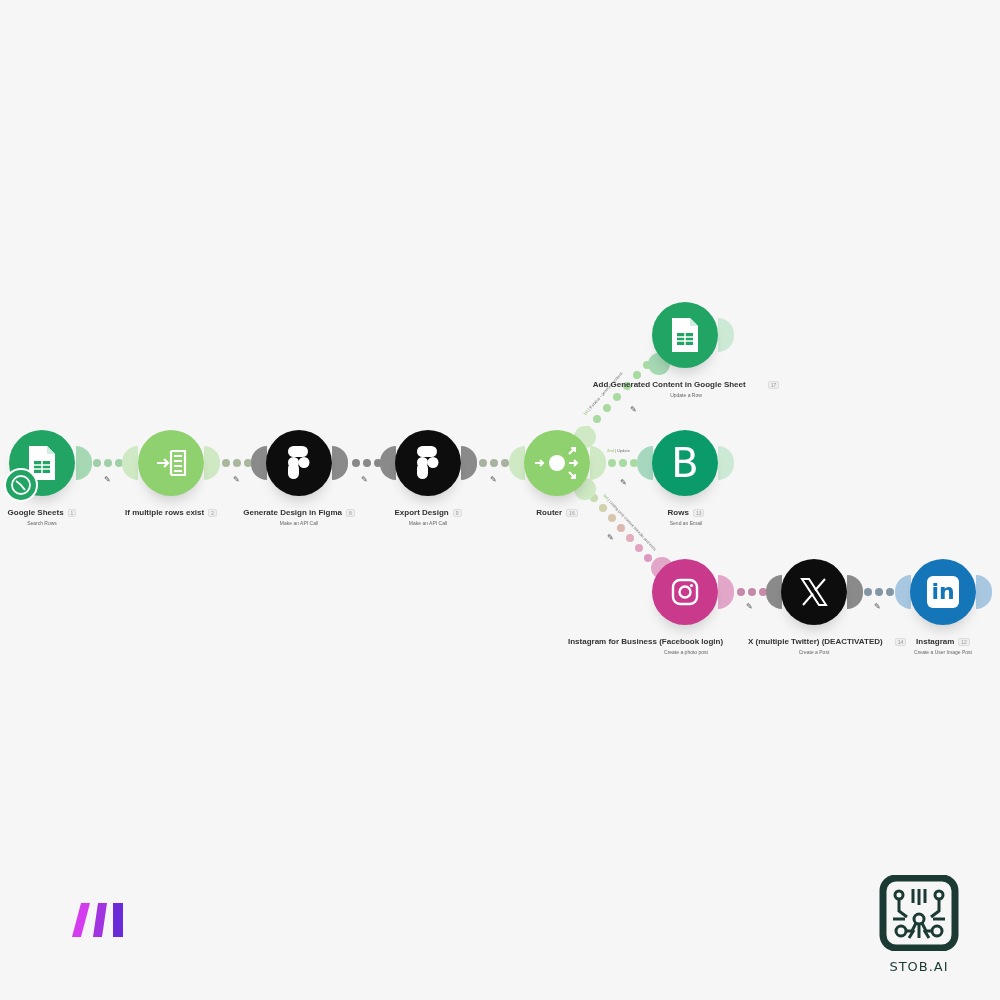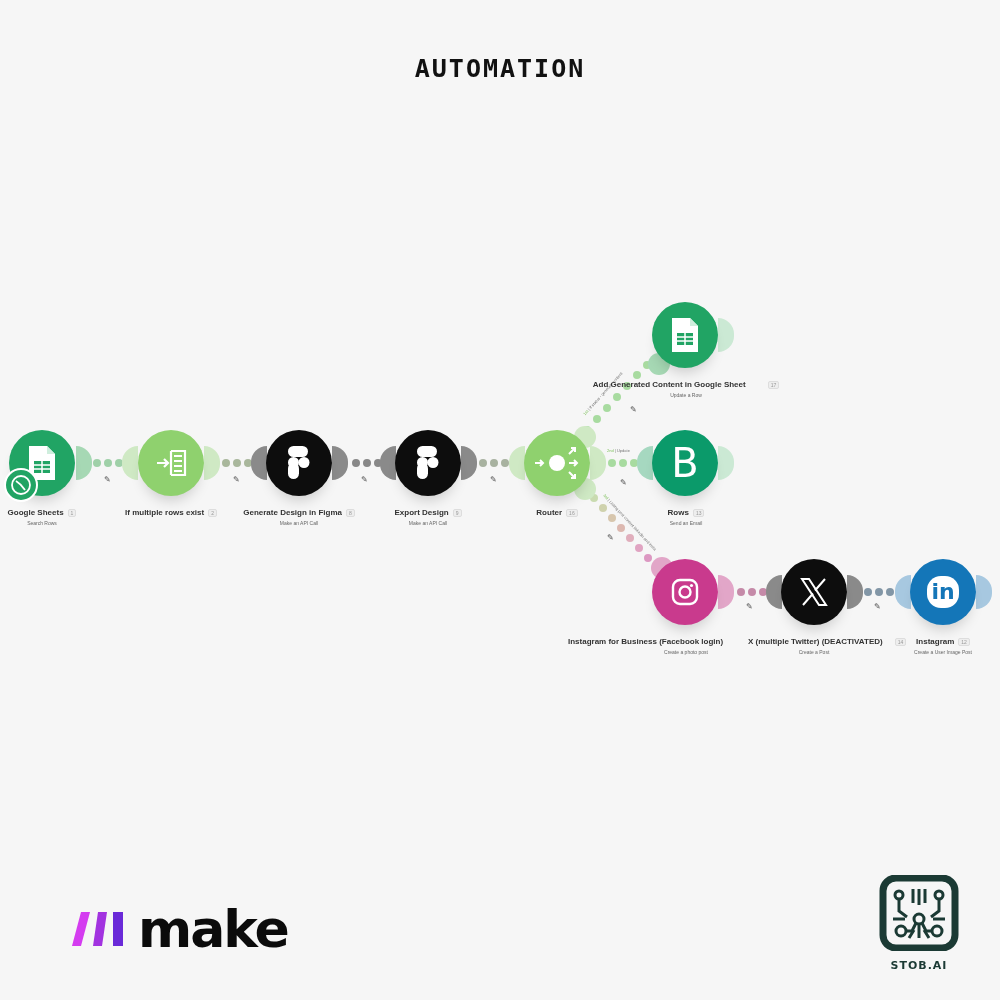--- a/index.html
+++ b/index.html
@@ -11,27 +11,26 @@
   .ear.l { border-radius:34px 0 0 34px; }
   .ear.r { border-radius:0 34px 34px 0; }
   .label { position:absolute; width:240px; text-align:center; font-size:8px; font-weight:bold; color:#333; white-space:nowrap; }
   .sub { position:absolute; width:240px; text-align:center; font-size:5px; color:#666; white-space:nowrap; }
   .badge { display:inline-block; margin-left:4px; border:1px solid #ddd; background:#eee; color:#999; font-size:5px; padding:0 2px; border-radius:2px; vertical-align:middle; font-weight:normal; }
   .wrench { position:absolute; font-size:8px; color:#555; }
   .filter { position:absolute; font-size:4px; color:#777; white-space:nowrap; transform-origin:left center; }
   .make-logo { position:absolute; left:72px; top:903px; display:flex; align-items:center; }
   .make-text { font-family:"DejaVu Sans", sans-serif; font-weight:bold; font-size:52px; letter-spacing:-2px; color:#0b0b0b; margin-left:14px; line-height:52px; }
   .stob { position:absolute; left:878px; top:875px; width:82px; text-align:center; }
-  .stob-text { font-family:"DejaVu Sans", sans-serif; font-weight:bold; font-size:11px; color:#1b3a34; letter-spacing:1px; margin-top:4px; }
+  .stob-text { font-family:"DejaVu Sans", sans-serif; font-weight:normal; font-size:13px; color:#1b3a34; letter-spacing:1px; margin-top:4px; }
 </style>
 </head>
 <body>
 
 <div class="title">
-  <div>AUTOMATION</div>
 </div>
 
 <div class="canvas">
 
   <svg width="1000" height="1000" style="position:absolute;left:0;top:0">
 
     <g fill="#9fd0a8">
         <circle cx="97" cy="463" r="4"></circle>
         <circle cx="108" cy="463" r="4"></circle>
         <circle cx="119" cy="463" r="4"></circle>
@@ -218,35 +217,34 @@
       <path d="M4 3 h7 l17 26 h-7z" fill="none" stroke="#fff" stroke-width="2"></path>
       <path d="M27 3 l-10 11.5 M5 29 l10 -11.5" stroke="#fff" stroke-width="2"></path>
     </svg>
   </div>
   <div class="label" style="left:748px;top:637px;text-align:left;width:170px"><span>X (multiple Twitter) (DEACTIVATED)</span><span class="badge" style="margin-left:12px">14</span></div>
   <div class="sub" style="left:694px;top:649px">Create a Post</div>
 
   <div class="ear l" style="left:895px;top:575px;background:#a7c8e0"></div>
   <div class="ear r" style="left:976px;top:575px;background:#a7c8e0"></div>
   <div class="node" style="left:910px;top:559px;background:#1476b8">
-    <div style="width:32px;height:32px;background:#fff;border-radius:14px;display:flex;align-items:center;justify-content:center">
+    <div style="width:32px;height:32px;background:#fff;border-radius:6px;display:flex;align-items:center;justify-content:center">
       <span style="font-family:'DejaVu Sans',sans-serif;font-weight:bold;color:#1476b8;font-size:22px;line-height:22px">in</span>
     </div>
   </div>
   <div class="label" style="left:823px;top:637px"><span>Instagram</span><span class="badge">12</span></div>
   <div class="sub" style="left:823px;top:649px">Create a User Image Post</div>
 </div>
 
 <div class="make-logo">
   <svg width="52" height="34" viewBox="0 0 52 34">
     <polygon points="9,0 18,0 9,34 0,34" fill="#d43cf0"></polygon>
     <polygon points="26,0 35,0 30,34 21,34" fill="#a233e0"></polygon>
     <rect x="41" y="0" width="10" height="34" fill="#6a2ad8"></rect>
   </svg>
-  <span class="make-text">make</span>
 </div>
 
 <div class="stob">
   <svg width="80" height="76" viewBox="0 0 80 76">
     <rect x="4" y="3" width="72" height="70" rx="13" fill="none" stroke="#1b3a34" stroke-width="7"></rect>
     <g stroke="#1b3a34" stroke-width="3" fill="none">
       <circle cx="20" cy="20" r="4"></circle>
         <circle cx="60" cy="20" r="4"></circle>
       <path d="M20 24 v12 l8 6 M60 24 v12 l-8 6 M40 14 v16 M34 14 v14 M46 14 v14"></path>
       <circle cx="40" cy="44" r="5"></circle>

